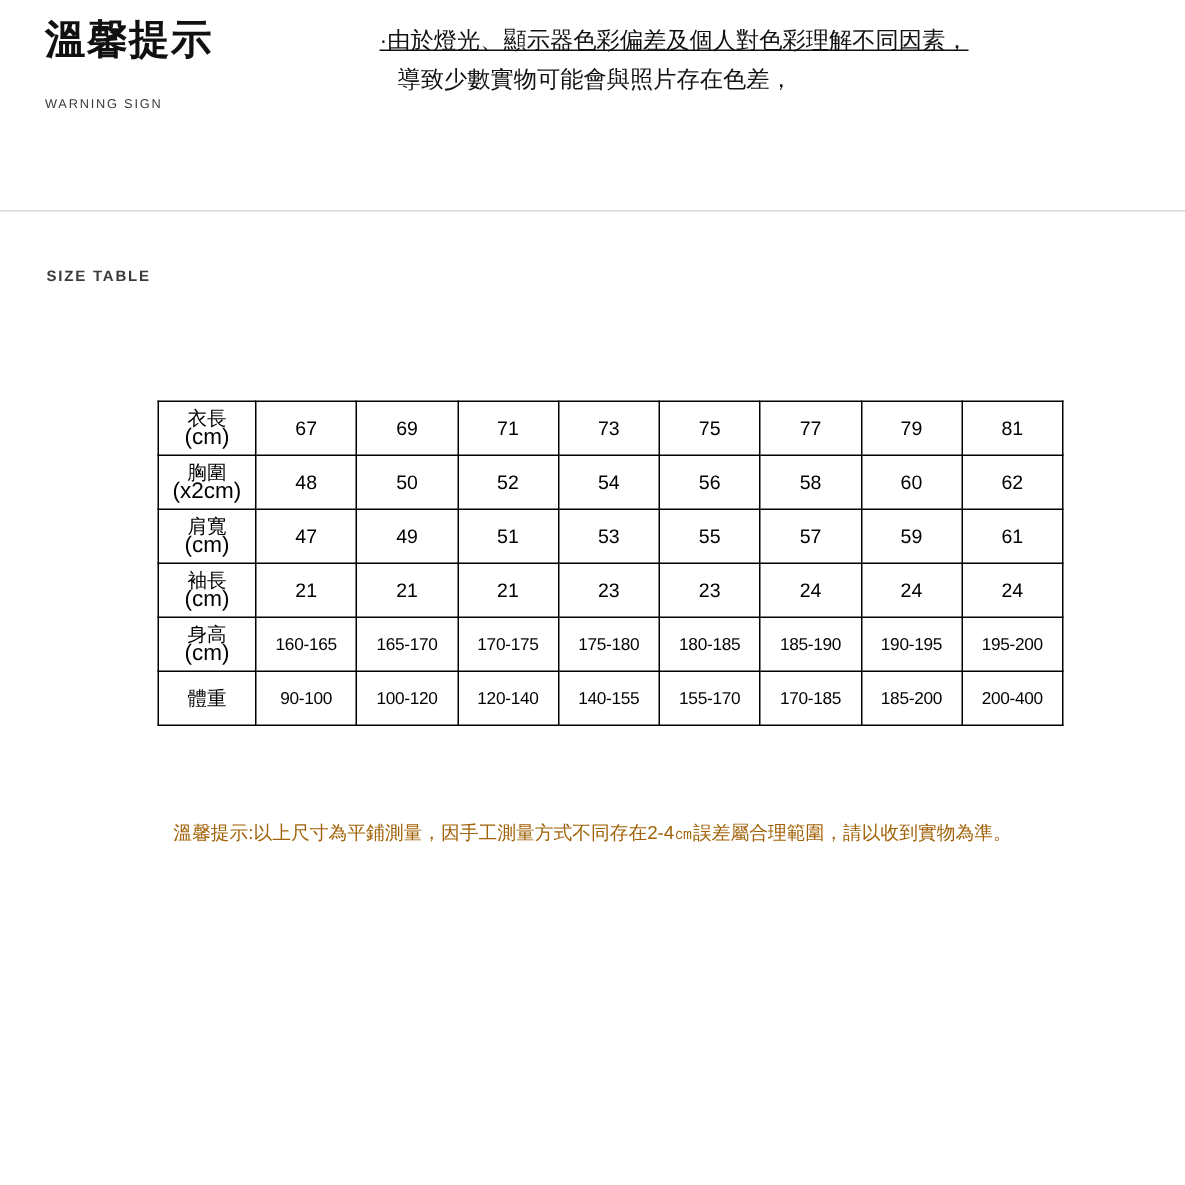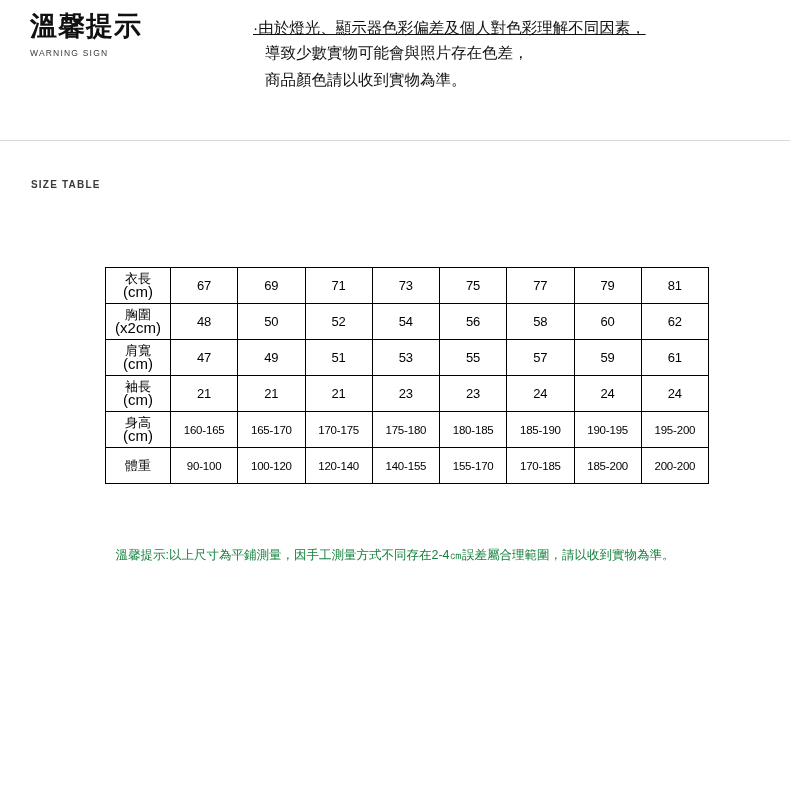--- a/index.html
+++ b/index.html
@@ -35,21 +35,21 @@
     width: 200px;
   }
   .warning-title-cn {
     font-size: 27px;
     font-weight: bold;
     letter-spacing: 1px;
     line-height: 1.1;
     color: #111;
   }
   .warning-title-en {
-    margin-top: 6px;
+    margin-top: 22px;
     font-size: 8.5px;
     letter-spacing: 1.2px;
     color: #3a3a3a;
   }
   .warning-lines {
     position: absolute;
     left: 253px;
     top: 14px;
     width: 520px;
     font-size: 15.5px;
@@ -143,38 +143,37 @@
   }
 
   
   .footnote {
     position: absolute;
     left: 0;
     top: 547px;
     width: 790px;
     text-align: center;
     font-size: 12.5px;
-    color: #15803d;
+    color: #a16207;
     white-space: nowrap;
   }
 </style>
 </head>
 <body>
 
 <div class="page">
 
   <div class="warning-block">
     <div class="warning-title-wrap">
       <div class="warning-title-cn">溫馨提示</div>
       <div class="warning-title-en">WARNING SIGN</div>
     </div>
     <div class="warning-lines">
       <div class="ln first">·由於燈光、顯示器色彩偏差及個人對色彩理解不同因素，</div>
       <div class="ln indent">導致少數實物可能會與照片存在色差，</div>
-      <div class="ln indent">商品顏色請以收到實物為準。</div>
     </div>
   </div>
 
   <div class="hr-sep"></div>
 
   <div class="size-head">
     <div class="size-title-en">SIZE TABLE</div>
   </div>
 
   <div class="table-wrap">
@@ -260,21 +259,21 @@
           <td class="label">
             <span class="l1">體重</span>
           </td>
           <td class="narrowtext">90-100</td>
           <td class="narrowtext">100-120</td>
           <td class="narrowtext">120-140</td>
           <td class="narrowtext">140-155</td>
           <td class="narrowtext">155-170</td>
           <td class="narrowtext">170-185</td>
           <td class="narrowtext">185-200</td>
-          <td class="narrowtext">200-200</td>
+          <td class="narrowtext">200-400</td>
         </tr>
       </tbody>
     </table>
   </div>
 
   <div class="footnote">溫馨提示:以上尺寸為平鋪測量，因手工測量方式不同存在2-4㎝誤差屬合理範圍，請以收到實物為準。</div>
 
 </div>
 
 </body></html>

